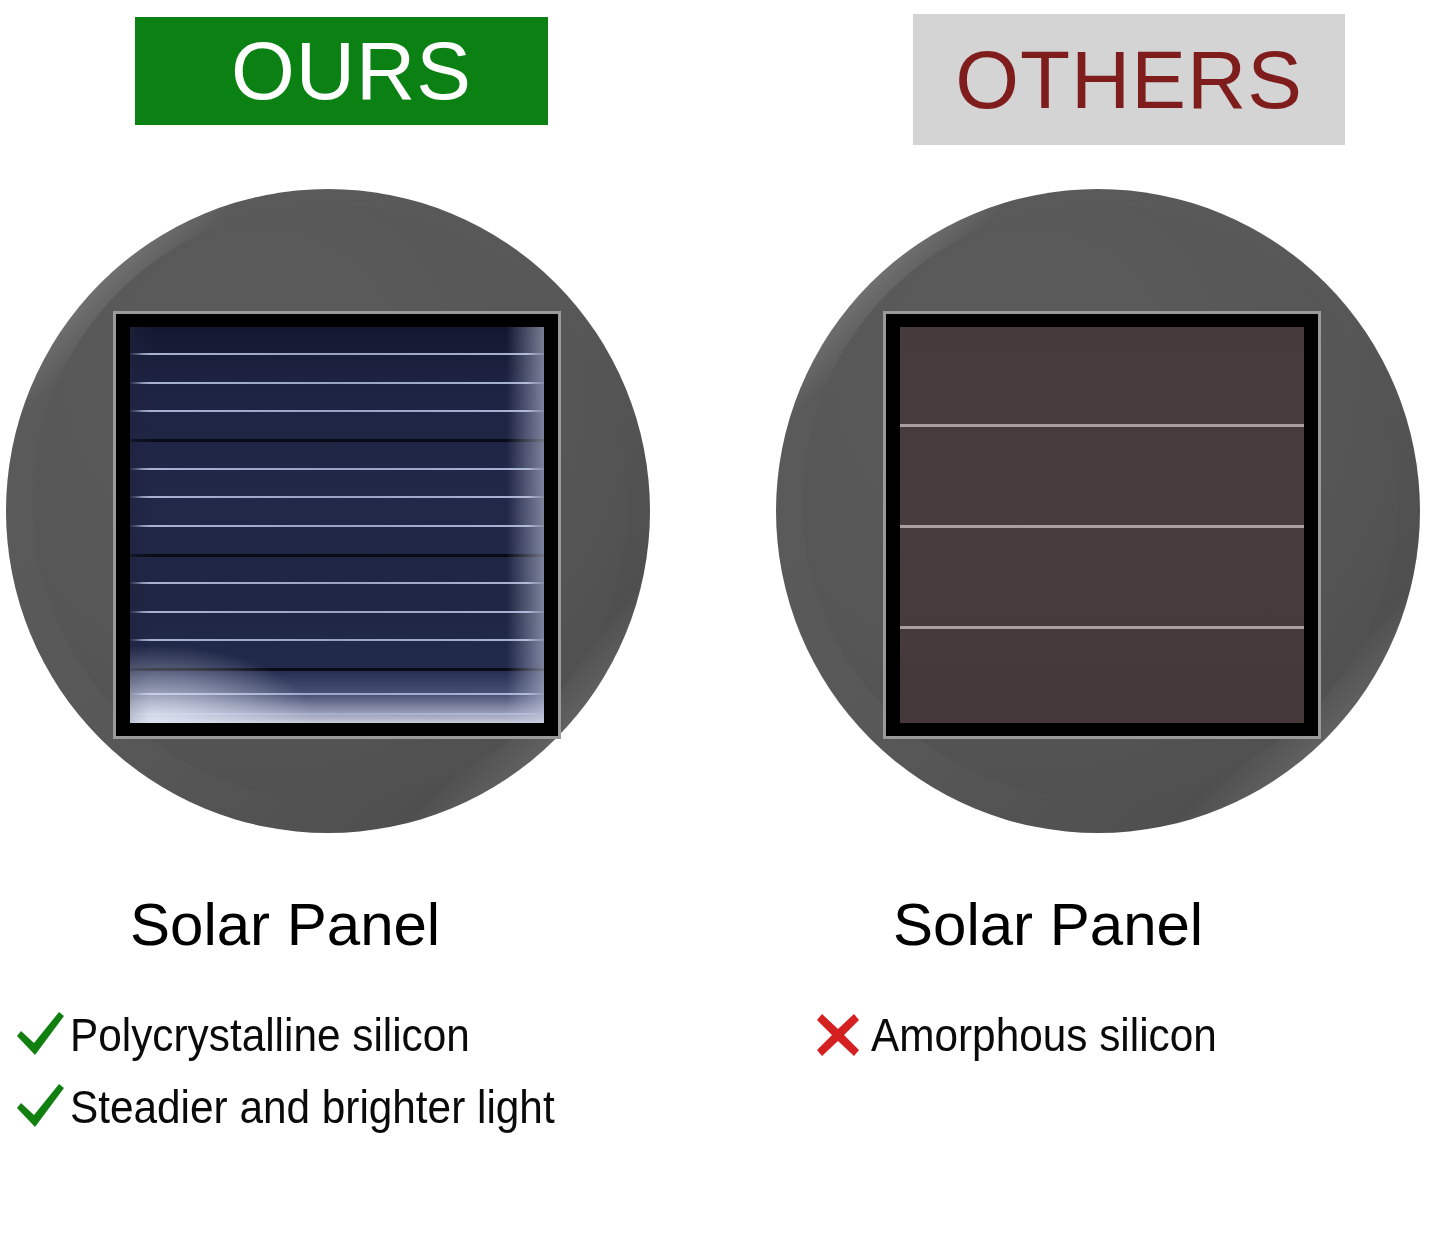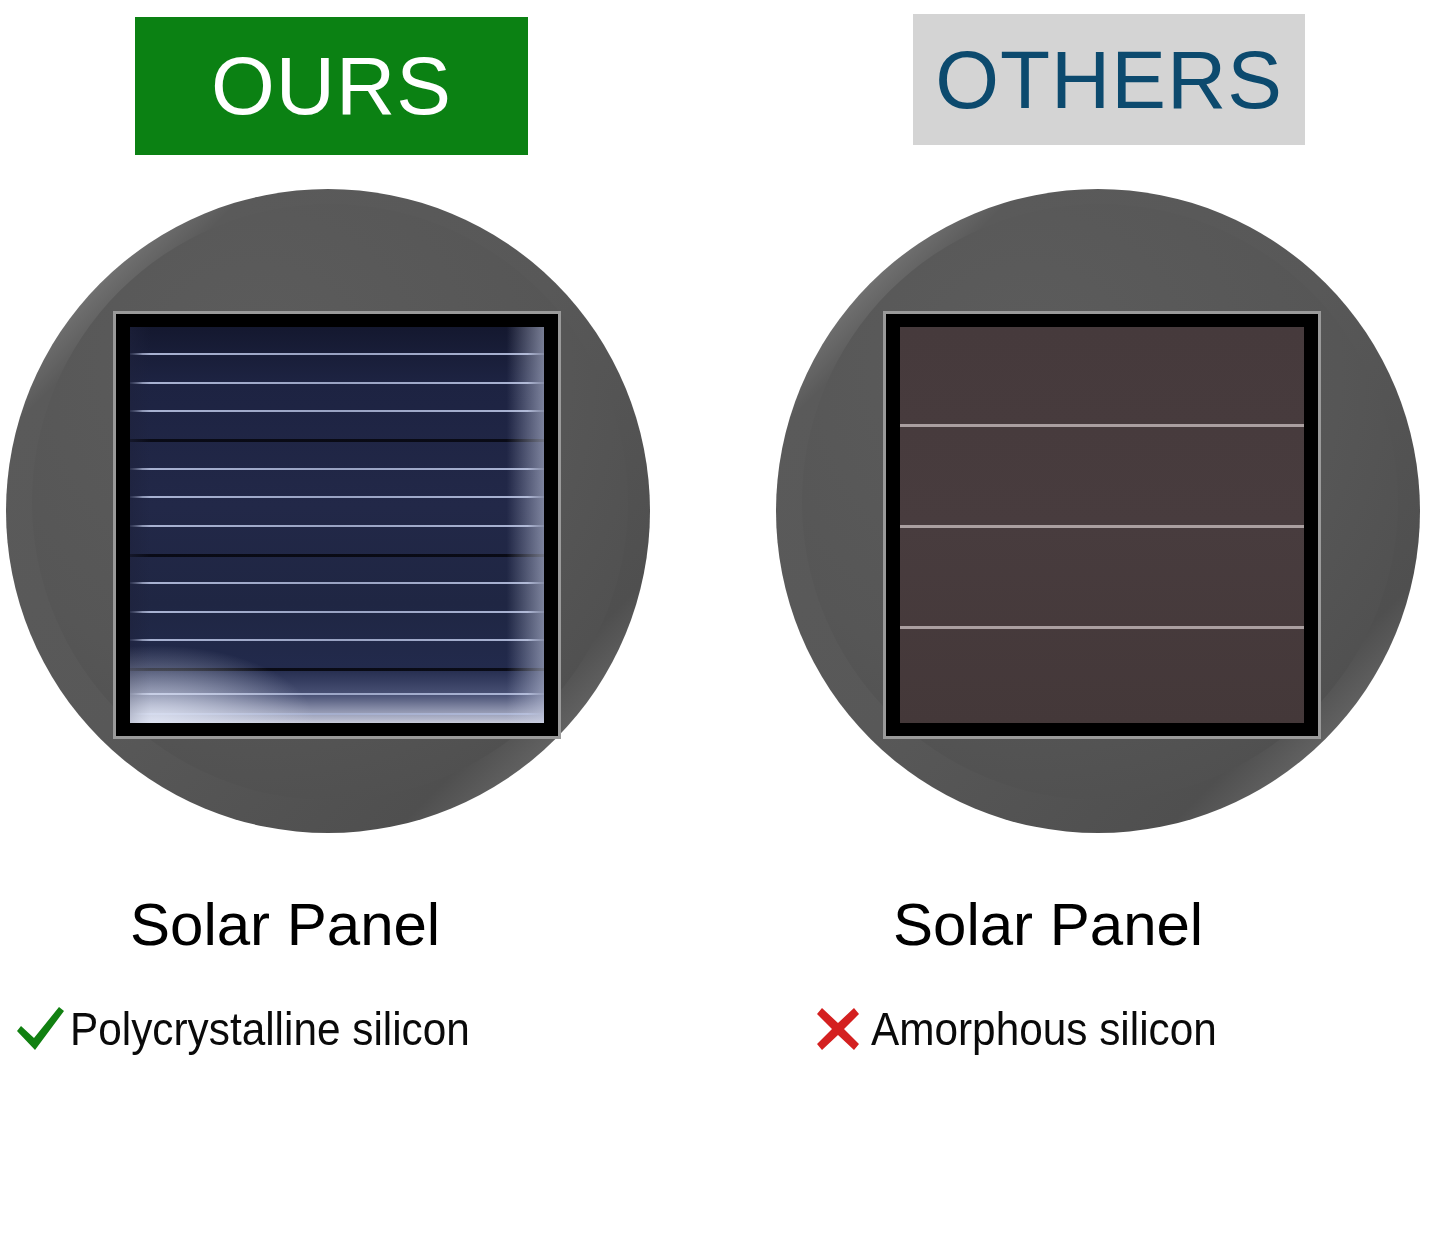--- a/index.html
+++ b/index.html
@@ -21,33 +21,34 @@
     display: flex;
     align-items: center;
     justify-content: center;
     letter-spacing: 1px;
     line-height: 1;
   }
   #banner-ours {
     left: 135px;
     top: 17px;
     width: 393px;
-    height: 138px;
+    height: 108px;
     background: #0b8113;
     color: #ffffff;
     font-size: 82px;
     font-weight: 400;
+    padding-left: 20px;
   }
   #banner-others {
     left: 913px;
     top: 14px;
-    width: 392px;
+    width: 432px;
     height: 131px;
     background: #d4d4d4;
-    color: #0c4a6e;
+    color: #7f1d1d;
     font-size: 82px;
     font-weight: 400;
   }
 
   
   .disc-wrap {
     position: absolute;
     width: 660px;
     height: 680px;
   }
@@ -186,21 +187,21 @@
 
   
   .feature-list {
     position: absolute;
   }
   #features-ours   { left: 14px;  top: 1000px; width: 700px; }
   #features-others { left: 815px; top: 1000px; width: 560px; }
 
   .feature-row {
     display: flex;
-    align-items: center;
+    align-items: flex-end;
     height: 58px;
     margin-bottom: 14px;
   }
   .mark {
     width: 56px;
     flex: 0 0 56px;
     display: flex;
     align-items: center;
     justify-content: flex-start;
     line-height: 1;
@@ -275,20 +276,28 @@
 
 <div class="feature-list" id="features-ours">
     <div class="feature-row">
       <span class="mark">
         <svg width="52" height="48" viewBox="0 0 52 48">
           <path d="M3 26 L7 21 L20 33 L45 2 L50 6 L21 45 Z" fill="#118011"></path>
         </svg>
       </span>
       <span class="feature-text">Polycrystalline silicon</span>
     </div>
+    <div class="feature-row">
+      <span class="mark">
+        <svg width="52" height="48" viewBox="0 0 52 48">
+          <path d="M3 26 L7 21 L20 33 L45 2 L50 6 L21 45 Z" fill="#118011"></path>
+        </svg>
+      </span>
+      <span class="feature-text">Steadier and brighter light</span>
+    </div>
   </div>
 <div class="feature-list" id="features-others">
     <div class="feature-row">
       <span class="mark">
         <svg width="46" height="46" viewBox="0 0 46 46">
           <path d="M7 2 L23 17 L39 2 L44 8 L29 23 L44 38 L39 44 L23 29 L7 44 L2 38 L17 23 L2 8 Z" fill="#d42020"></path>
         </svg>
       </span>
       <span class="feature-text">Amorphous silicon</span>
     </div>

